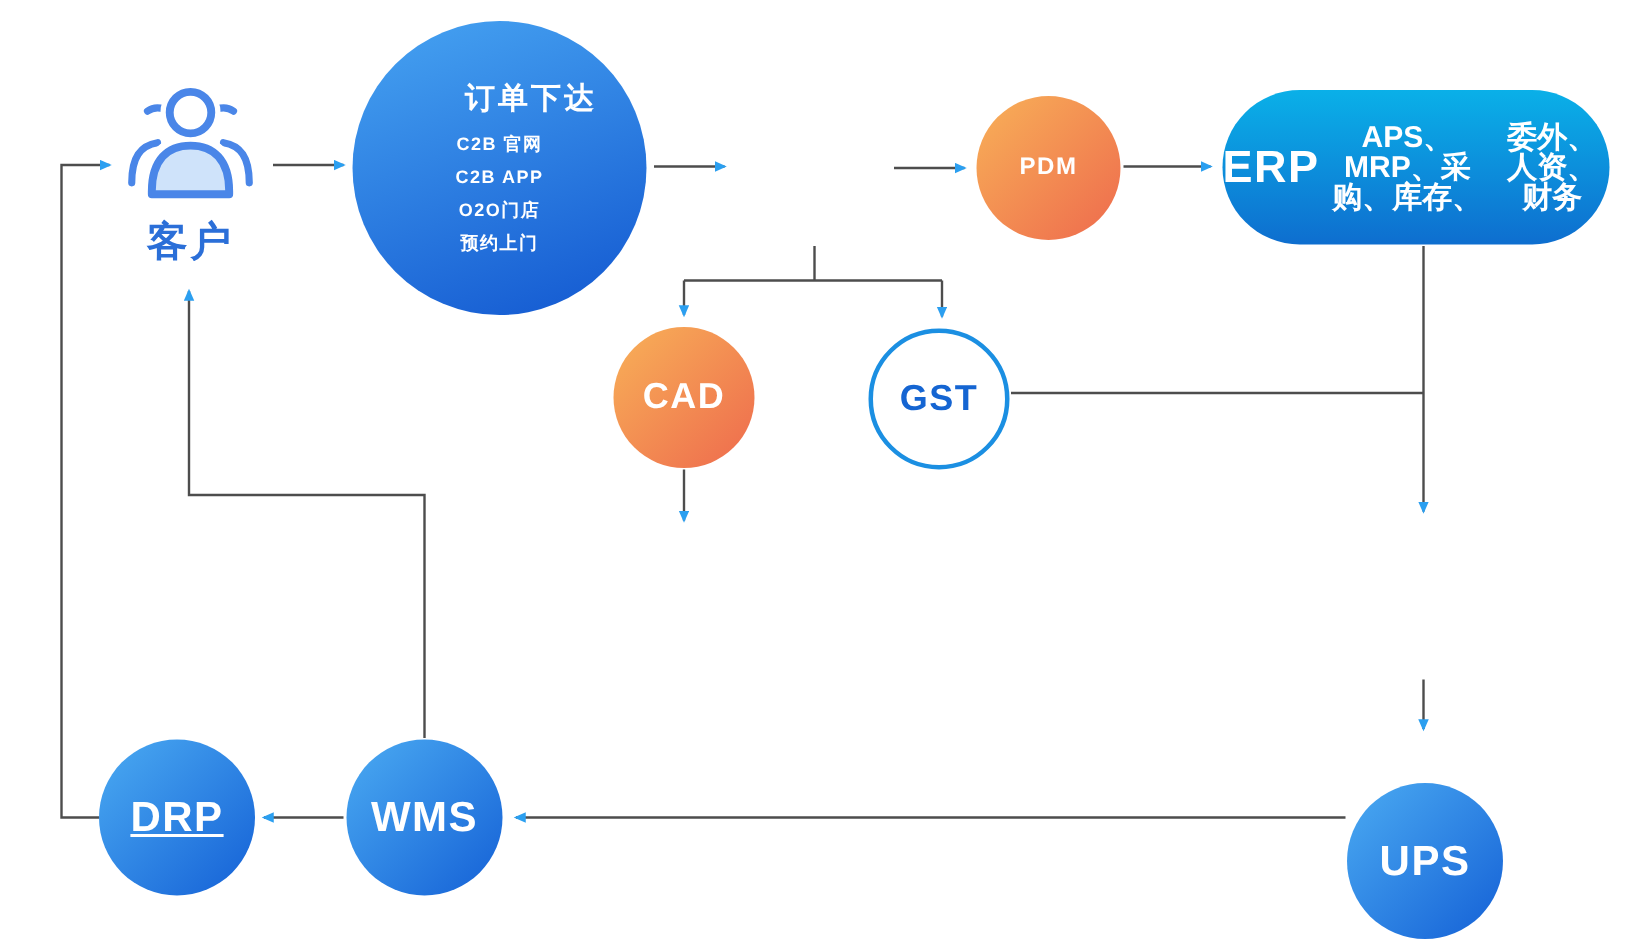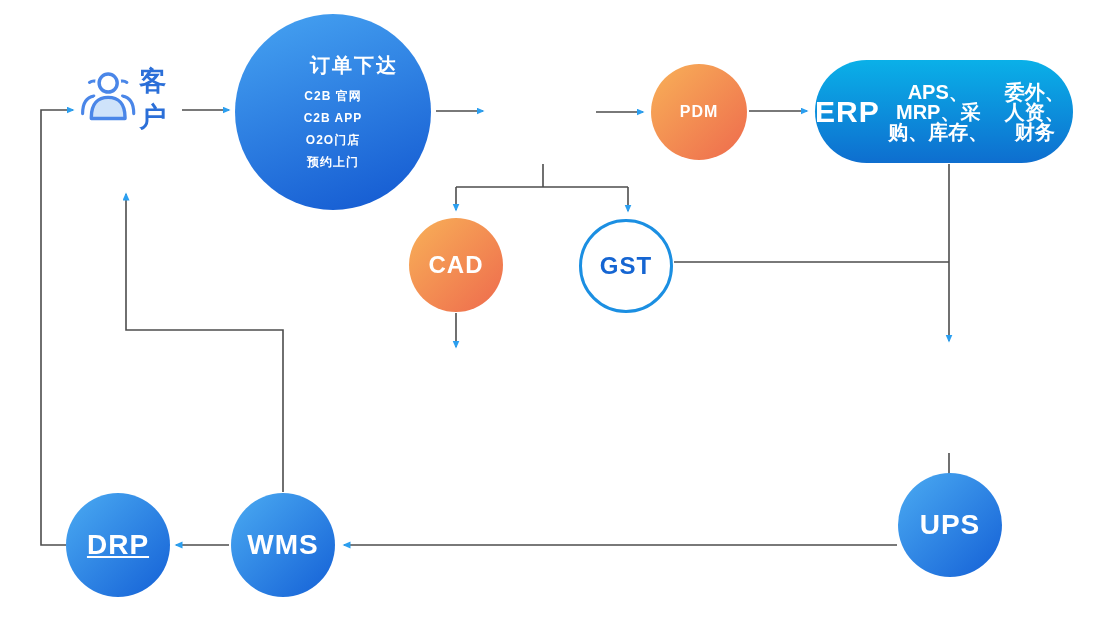--- a/index.html
+++ b/index.html
@@ -34,21 +34,21 @@
     border:3px solid #1b8fe2;
     color:#1565d2;
   }
   .f28{font-size:28px;letter-spacing:1px;}
   .f26{font-size:16px;letter-spacing:1px;}
   .f24{font-size:24px;letter-spacing:1px;}
   .order-title{font-size:20px;letter-spacing:2px;margin-bottom:6px;margin-left:42px;}
   .order-line{font-size:12px;line-height:22px;letter-spacing:1px;}
   .erp-title{font-size:30px;line-height:32px;letter-spacing:1px;}
   .erp-sub{font-size:20px;line-height:20px;}
-  .customer{position:absolute;left:77px;top:55px;width:100px;display:flex;flex-direction:row;align-items:center;}
+  .customer{position:absolute;left:77px;top:55px;width:100px;display:flex;flex-direction:column;align-items:center;}
   .customer-label{color:#2b6fd8;font-size:27px;font-weight:700;letter-spacing:2px;margin-top:2px;}
 </style>
 </head>
 <body>
 
 <div class="canvas">
 
   <svg class="connectors" viewBox="0 0 1099 626" xmlns="http://www.w3.org/2000/svg">
     <defs>
       <marker id="arr" markerWidth="9" markerHeight="8" refX="6.5" refY="3.5" orient="auto" markerUnits="userSpaceOnUse">
@@ -132,21 +132,21 @@
   <div class="node orange f24" style="left:409px;top:218px;width:94px;height:94px;">
     <span>CAD</span>
   </div>
 
   <div class="node gst-style f24" style="left:579px;top:219px;width:94px;height:94px;">
     <span>GST</span>
   </div>
 
 
 
-  <div class="node blue f28" style="left:898px;top:473px;width:104px;height:104px;">
+  <div class="node blue f28" style="left:898px;top:522px;width:104px;height:104px;">
     <span>UPS</span>
   </div>
 
   <div class="node blue f28" style="left:231px;top:493px;width:104px;height:104px;justify-content:center;">
     <span>WMS</span>
   </div>
 
   <div class="node blue f28" style="left:66px;top:493px;width:104px;height:104px;text-decoration:underline;">
     <span>DRP</span>
   </div>

